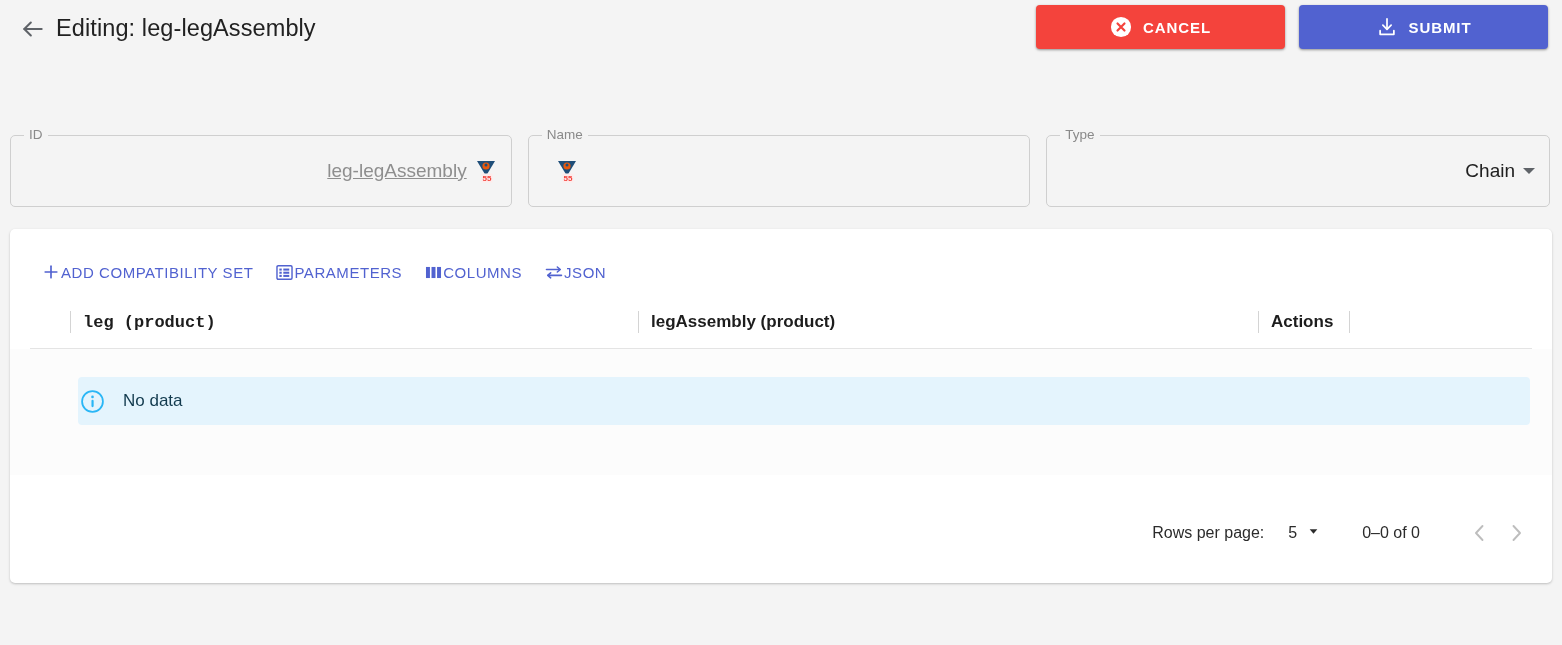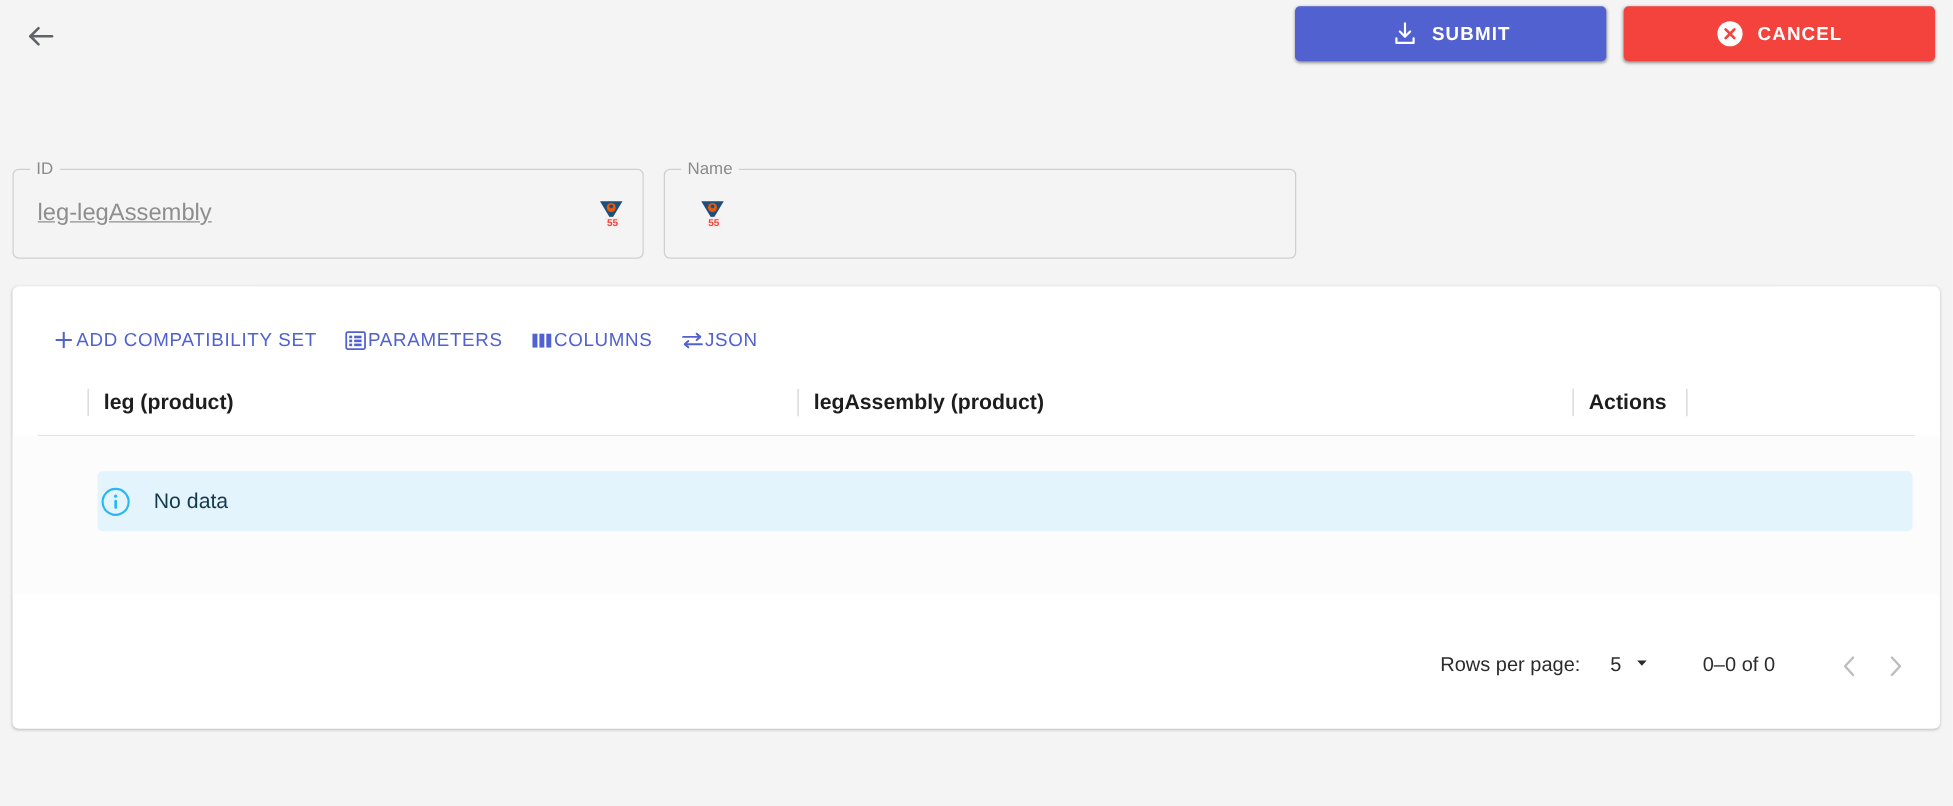--- a/index.html
+++ b/index.html
@@ -61,20 +61,21 @@
   }
   .btn-cancel { background: #f4433c; }
   .btn-submit { background: #5162d0; }
   .btn .ic { display: flex; align-items: center; }
 
   
   .form-row {
     display: flex;
     gap: 16px;
     padding: 78px 12px 0 10px;
+    text-align: right;
   }
   .field {
     position: relative;
     height: 72px;
     border: 1px solid #cfcfcf;
     border-radius: 5px;
     background: transparent;
     display: flex;
     align-items: center;
     padding: 0 14px 0 19px;
@@ -166,21 +167,21 @@
     position: relative;
     white-space: nowrap;
   }
   .th .divider {
     width: 1px;
     height: 22px;
     background: #d4d4d4;
     margin-right: 12px;
     flex: 0 0 auto;
   }
-  .th-leg        { width: 628px; padding-left: 60px; }
+  .th-leg        { width: 628px; padding-left: 60px; font-family: Liberation Mono, monospace; }
   .th-assembly   { width: 620px; }
   .th-actions    { flex: 1 1 auto; }
   .th-end-divider {
     width: 1px; height: 22px; background: #d4d4d4;
     margin-left: 16px;
   }
   .tbl-divider {
     height: 1px;
     background: #e4e4e4;
     margin: 0 20px;
@@ -232,41 +233,42 @@
 </head>
 <body>
 
 <div class="topbar">
   <div class="back-arrow">
     <svg width="26" height="26" viewBox="0 0 24 24" fill="none" stroke="currentColor" stroke-width="1.9" stroke-linecap="round" stroke-linejoin="round">
       <line x1="20" y1="12" x2="4" y2="12"></line>
       <polyline points="10,6 4,12 10,18"></polyline>
     </svg>
   </div>
+  <div class="page-title">Editing: leg-legAssembly</div>
 
   <div class="topbar-actions">
+    <button class="btn btn-cancel">
+      <span class="ic">
+        <svg width="22" height="22" viewBox="0 0 24 24">
+          <circle cx="12" cy="12" r="11" fill="#ffffff"></circle>
+          <path d="M8.2 8.2 L15.8 15.8 M15.8 8.2 L8.2 15.8" stroke="#f4433c" stroke-width="2.4" stroke-linecap="round"></path>
+        </svg>
+      </span>
+      <span>CANCEL</span>
+    </button>
+
     <button class="btn btn-submit">
       <span class="ic">
         <svg width="22" height="22" viewBox="0 0 24 24" fill="none" stroke="#ffffff" stroke-width="1.9" stroke-linecap="round" stroke-linejoin="round">
           <line x1="12" y1="3" x2="12" y2="14"></line>
           <polyline points="7.5,10 12,14.5 16.5,10"></polyline>
           <polyline points="4.5,16 4.5,20 19.5,20 19.5,16"></polyline>
         </svg>
       </span>
       <span>SUBMIT</span>
-    </button>
-
-    <button class="btn btn-cancel">
-      <span class="ic">
-        <svg width="22" height="22" viewBox="0 0 24 24">
-          <circle cx="12" cy="12" r="11" fill="#ffffff"></circle>
-          <path d="M8.2 8.2 L15.8 15.8 M15.8 8.2 L8.2 15.8" stroke="#f4433c" stroke-width="2.4" stroke-linecap="round"></path>
-        </svg>
-      </span>
-      <span>CANCEL</span>
     </button>
   </div>
 </div>
 
 <div class="form-row">
 
   <div class="field id">
     <span class="legend">ID</span>
     <span class="field-value disabled">leg-legAssembly</span>
     <span class="badge-icon">
@@ -286,20 +288,25 @@
       <svg width="22" height="24" viewBox="0 0 22 24">
         <path d="M2 2 H20 L11 17 Z" fill="#1f4e79"></path>
         <circle cx="11" cy="7" r="3.6" fill="#e8590c"></circle>
         <circle cx="11" cy="6" r="1.5" fill="#1f4e79"></circle>
         <rect x="6.5" y="14.5" width="11" height="9" fill="#fdecec"></rect>
         <text x="12" y="21.6" font-family="'Liberation Sans',sans-serif" font-size="8" font-weight="700" fill="#f4433c" text-anchor="middle">55</text>
       </svg>
     </span>
   </div>
 
+  <div class="field type">
+    <span class="legend">Type</span>
+    <span class="field-value">Chain</span>
+    <span class="caret"></span>
+  </div>
 </div>
 
 <div class="card">
 
   <div class="card-toolbar">
 
     <div class="tool-link">
       <span class="ic">
         <svg width="20" height="20" viewBox="0 0 24 24" stroke="#5162d0" stroke-width="2" stroke-linecap="round">
           <line x1="12" y1="5" x2="12" y2="19"></line>

